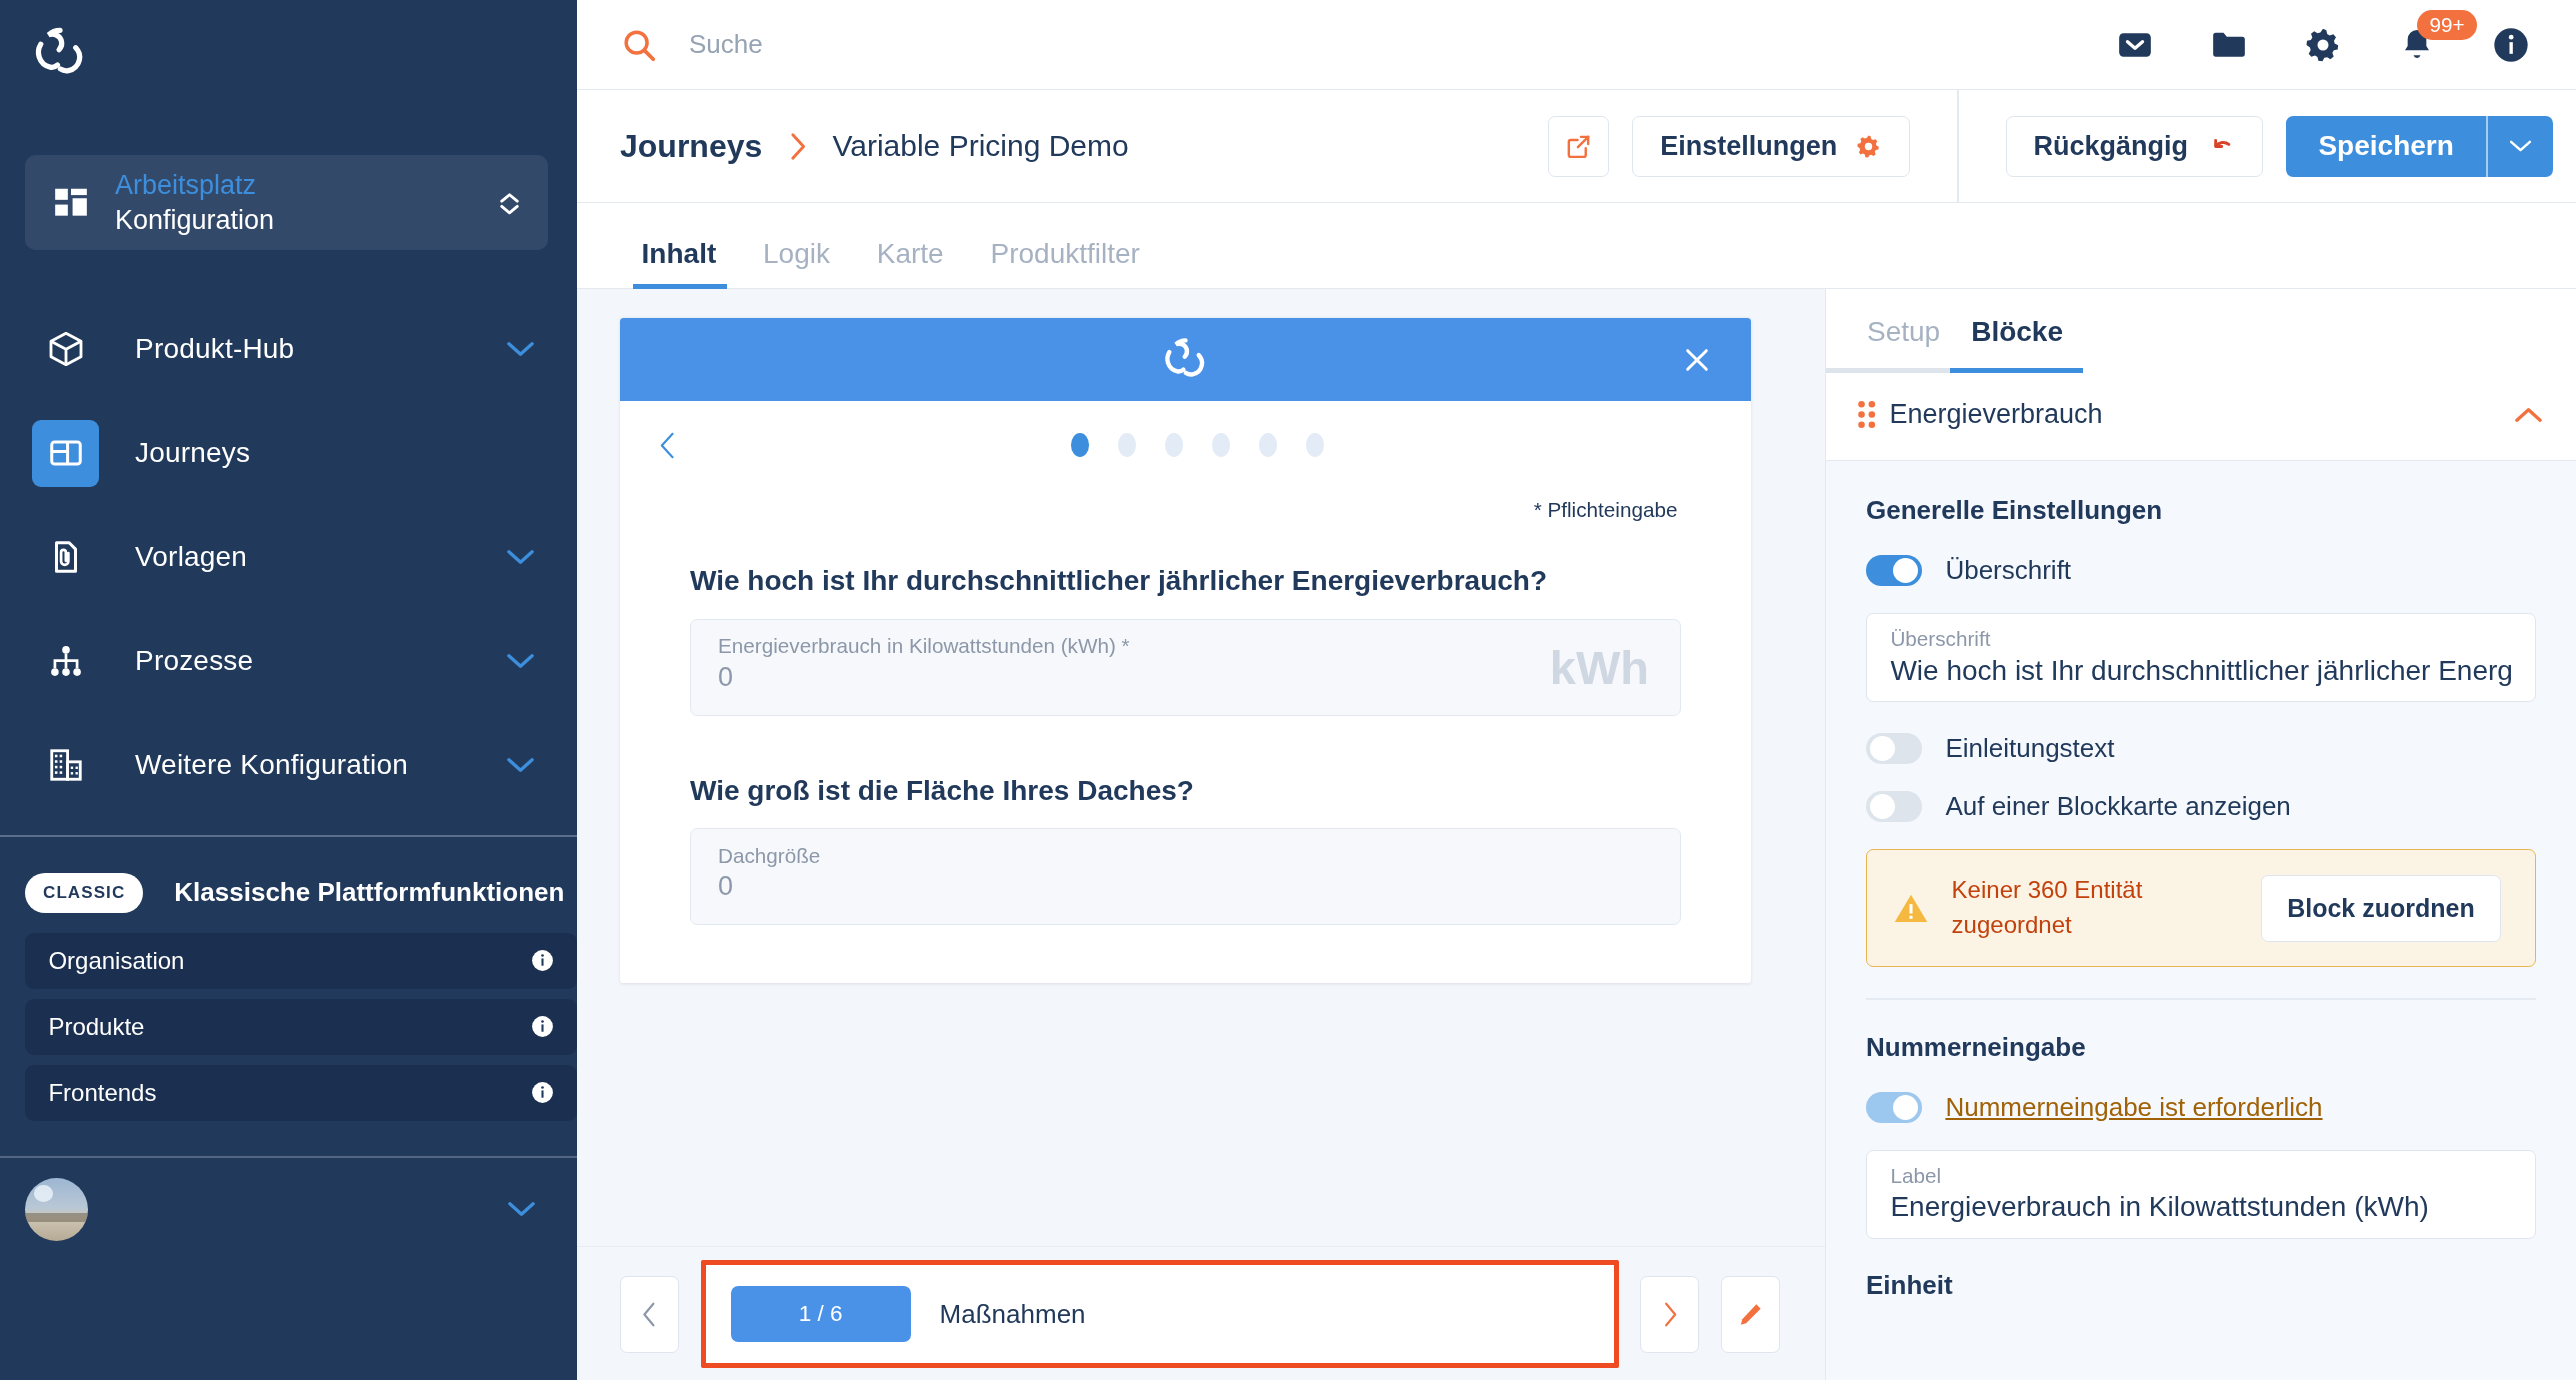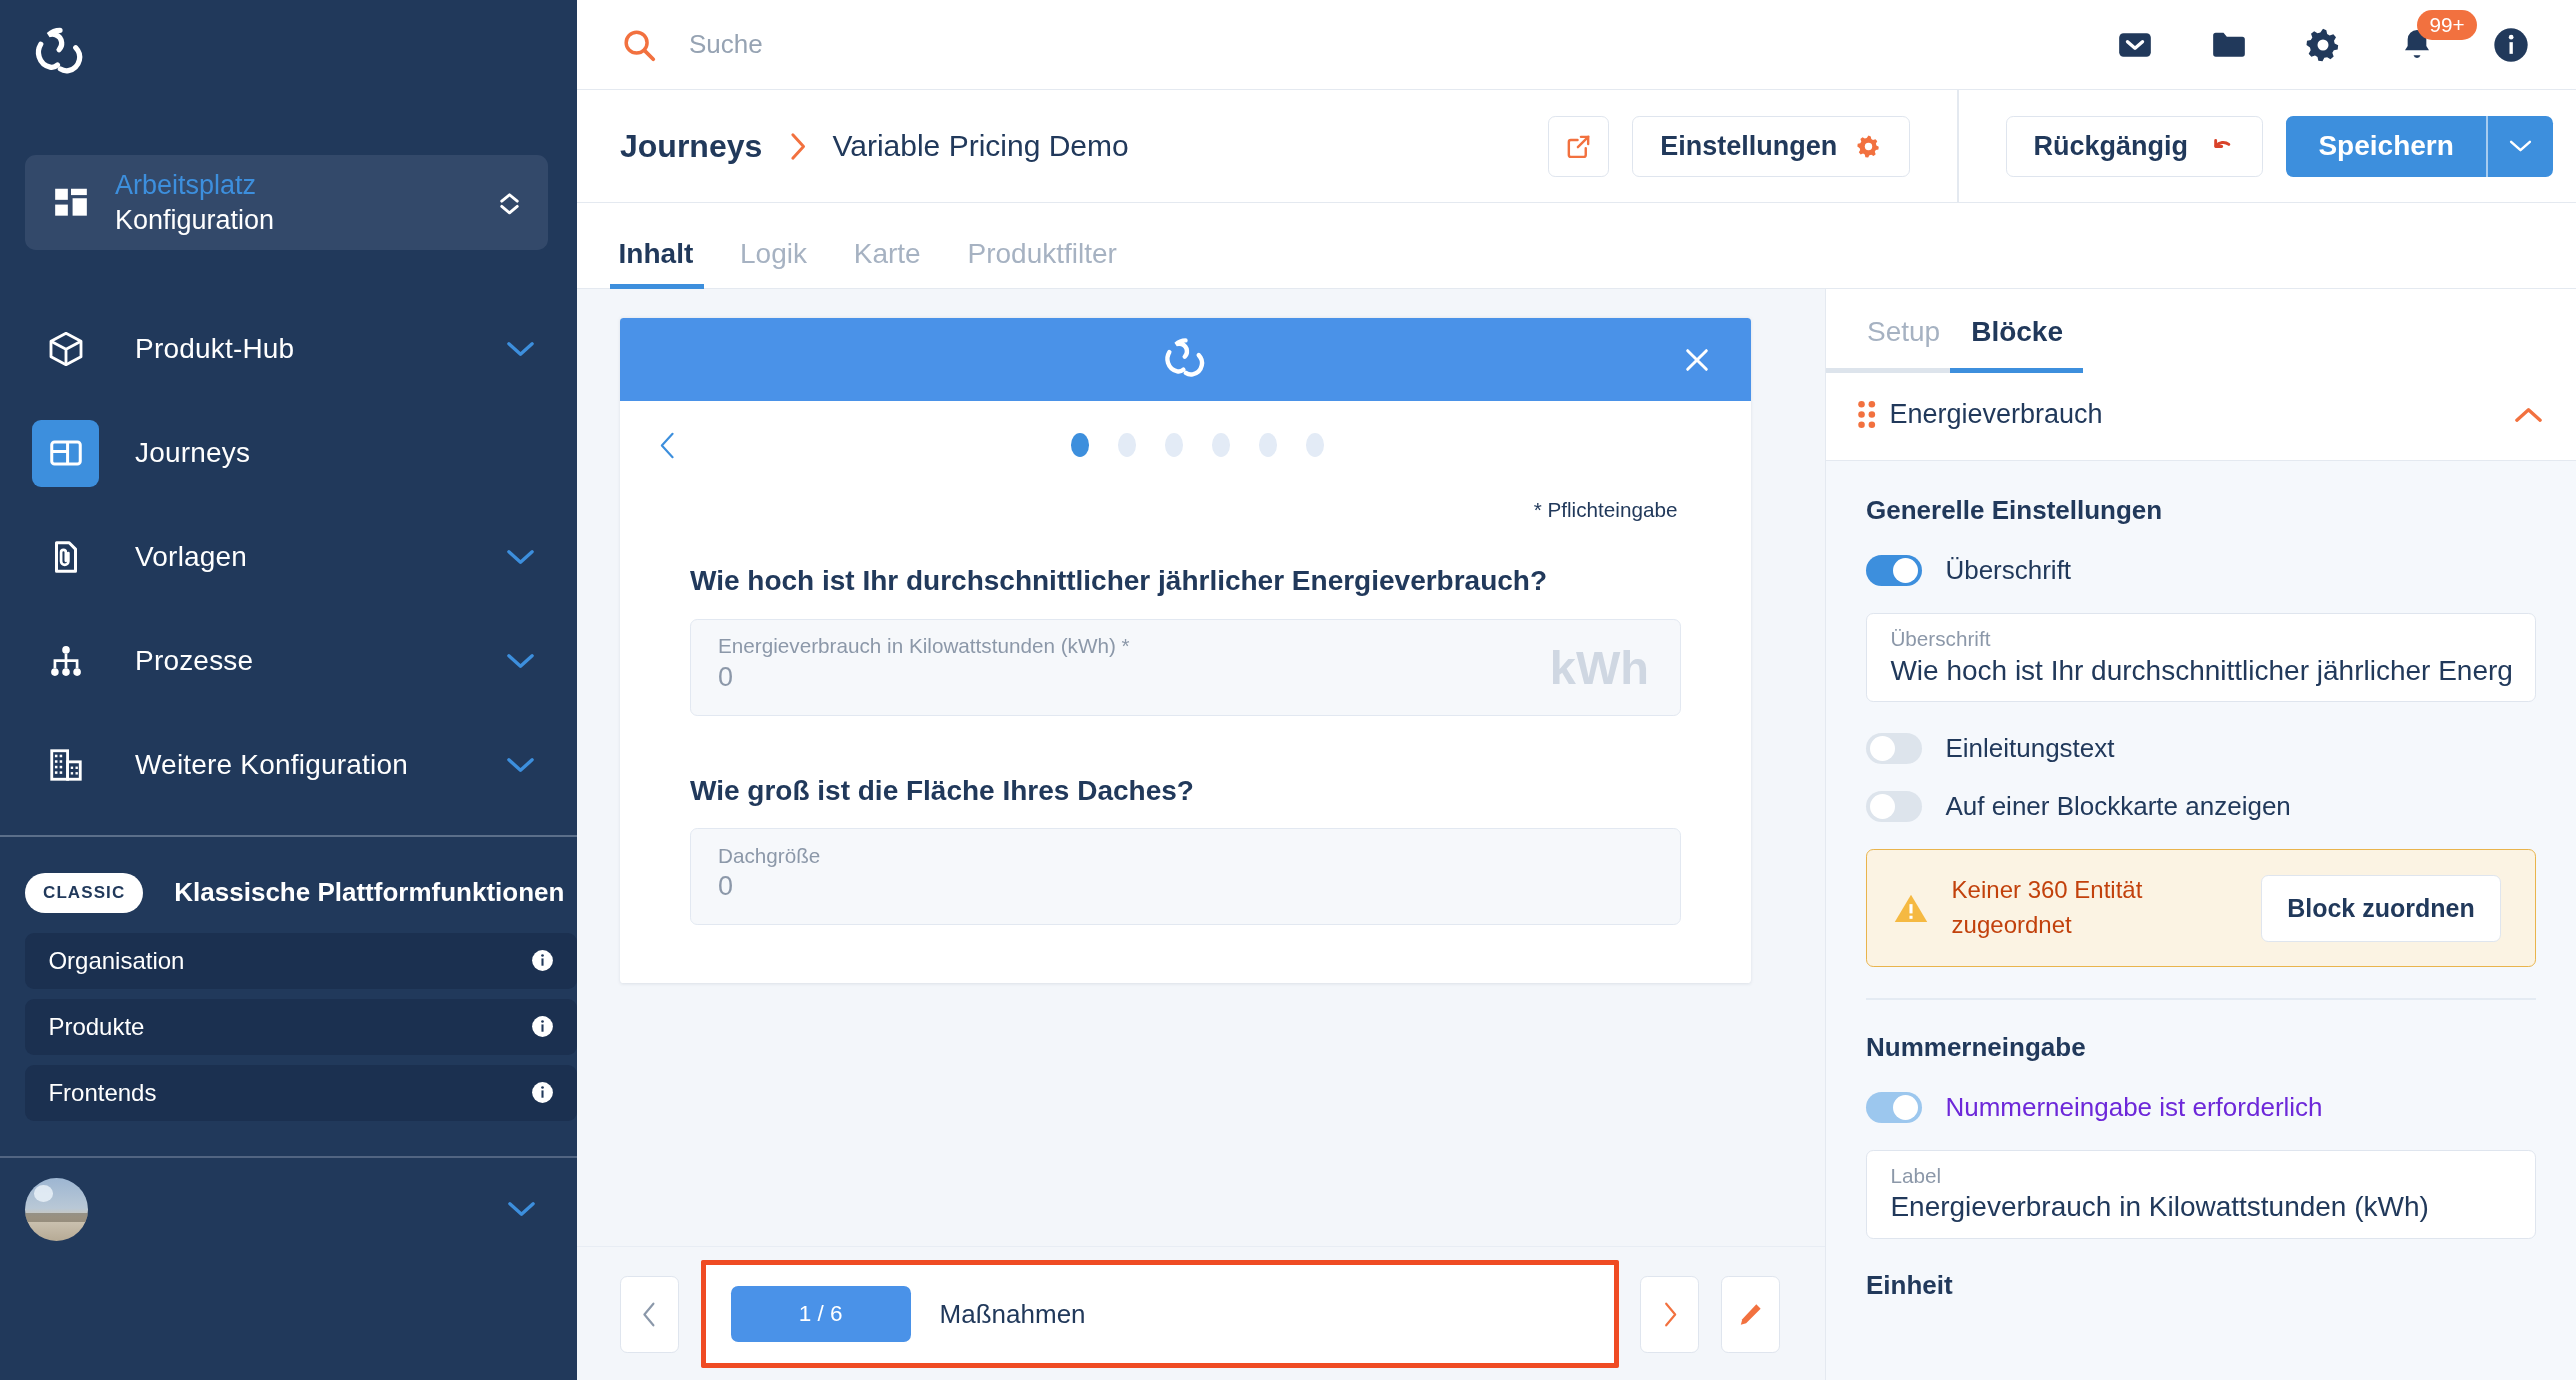--- a/index.html
+++ b/index.html
@@ -139,21 +139,21 @@
   }
   .hdr-sep { width:1.8px; height: 113px; background:#e4e9f0; margin: 0 23.4px; }
   .save-btn {
     height: 61px; background:#3d8fdd; border-radius: 7.2px;
     display:flex; align-items:stretch; overflow:hidden;
   }
   .save-main { display:flex; align-items:center; padding: 0 32px; color:#fff; font-size: 28px; font-weight:600; }
   .save-div { width:1.8px; background:#ffffff; opacity:.55; }
   .save-caret { display:flex; align-items:center; padding: 0 20px; }
 
-  .tabs { height: 86px; display:flex; align-items:flex-end; padding-left: 20px; border-bottom: 1.8px solid #e4e9f0; flex:0 0 86px; gap: 0; }
+  .tabs { height: 86px; display:flex; align-items:flex-end; padding-left: 43px; border-bottom: 1.8px solid #e4e9f0; flex:0 0 86px; gap: 0; }
   .tab { font-size: 28px; color:#a6b2c2; padding: 0 23.4px 18px 23.4px; position:relative; }
   .tab:first-child { padding-left: 21.6px; }
   .tab.active { color:#21395b; font-weight:bold; }
   .tab.active::after {
     content:""; position:absolute; left: 12.6px; right: 12.6px; bottom:-1.8px; height:5.4px; background:#3d8fdd;
   }
 
   .workarea { flex:1; display:flex; min-height:0; }
 
   
@@ -236,21 +236,21 @@
   .rp-body { padding: 34px 40px 0 40px; overflow:hidden; flex:1; }
   .sec-title { font-size: 26px; font-weight:bold; color:#21395b; margin-bottom: 29px; }
 
   .toggle-row { display:flex; align-items:center; gap: 23.4px; margin-bottom: 27px; }
   .switch { width: 56px; height: 31px; border-radius: 18px; background:#dde4ec; position:relative; flex:0 0 56px; }
   .switch.on { background:#3d8fdd; }
   .switch.on-muted { background:#9cc7ee; }
   .knob { position:absolute; top: 2.7px; left: 3.6px; width: 25px; height: 25px; border-radius:50%; background:#fff; }
   .switch.on .knob, .switch.on-muted .knob { left: 27px; }
   .toggle-label { font-size: 26px; color:#21395b; }
-  .toggle-label.muted { color:#6d28d9; }
+  .toggle-label.muted { color:#a16207;text-decoration:underline; }
 
   .text-field {
     background:#fff; border:1.8px solid #dfe5ee; border-radius: 7.2px;
     padding: 12.6px 23.4px 14.4px 23.4px; margin-bottom: 31px;
   }
   .tf-label { font-size: 20.7px; color:#8c98a9; }
   .tf-value { font-size: 28px; color:#21395b; margin-top: 3.6px; white-space:nowrap; overflow:hidden; }
 
   .warn {
     background:#fbf3e3; border:1.8px solid #e9b44c; border-radius: 7.2px;

